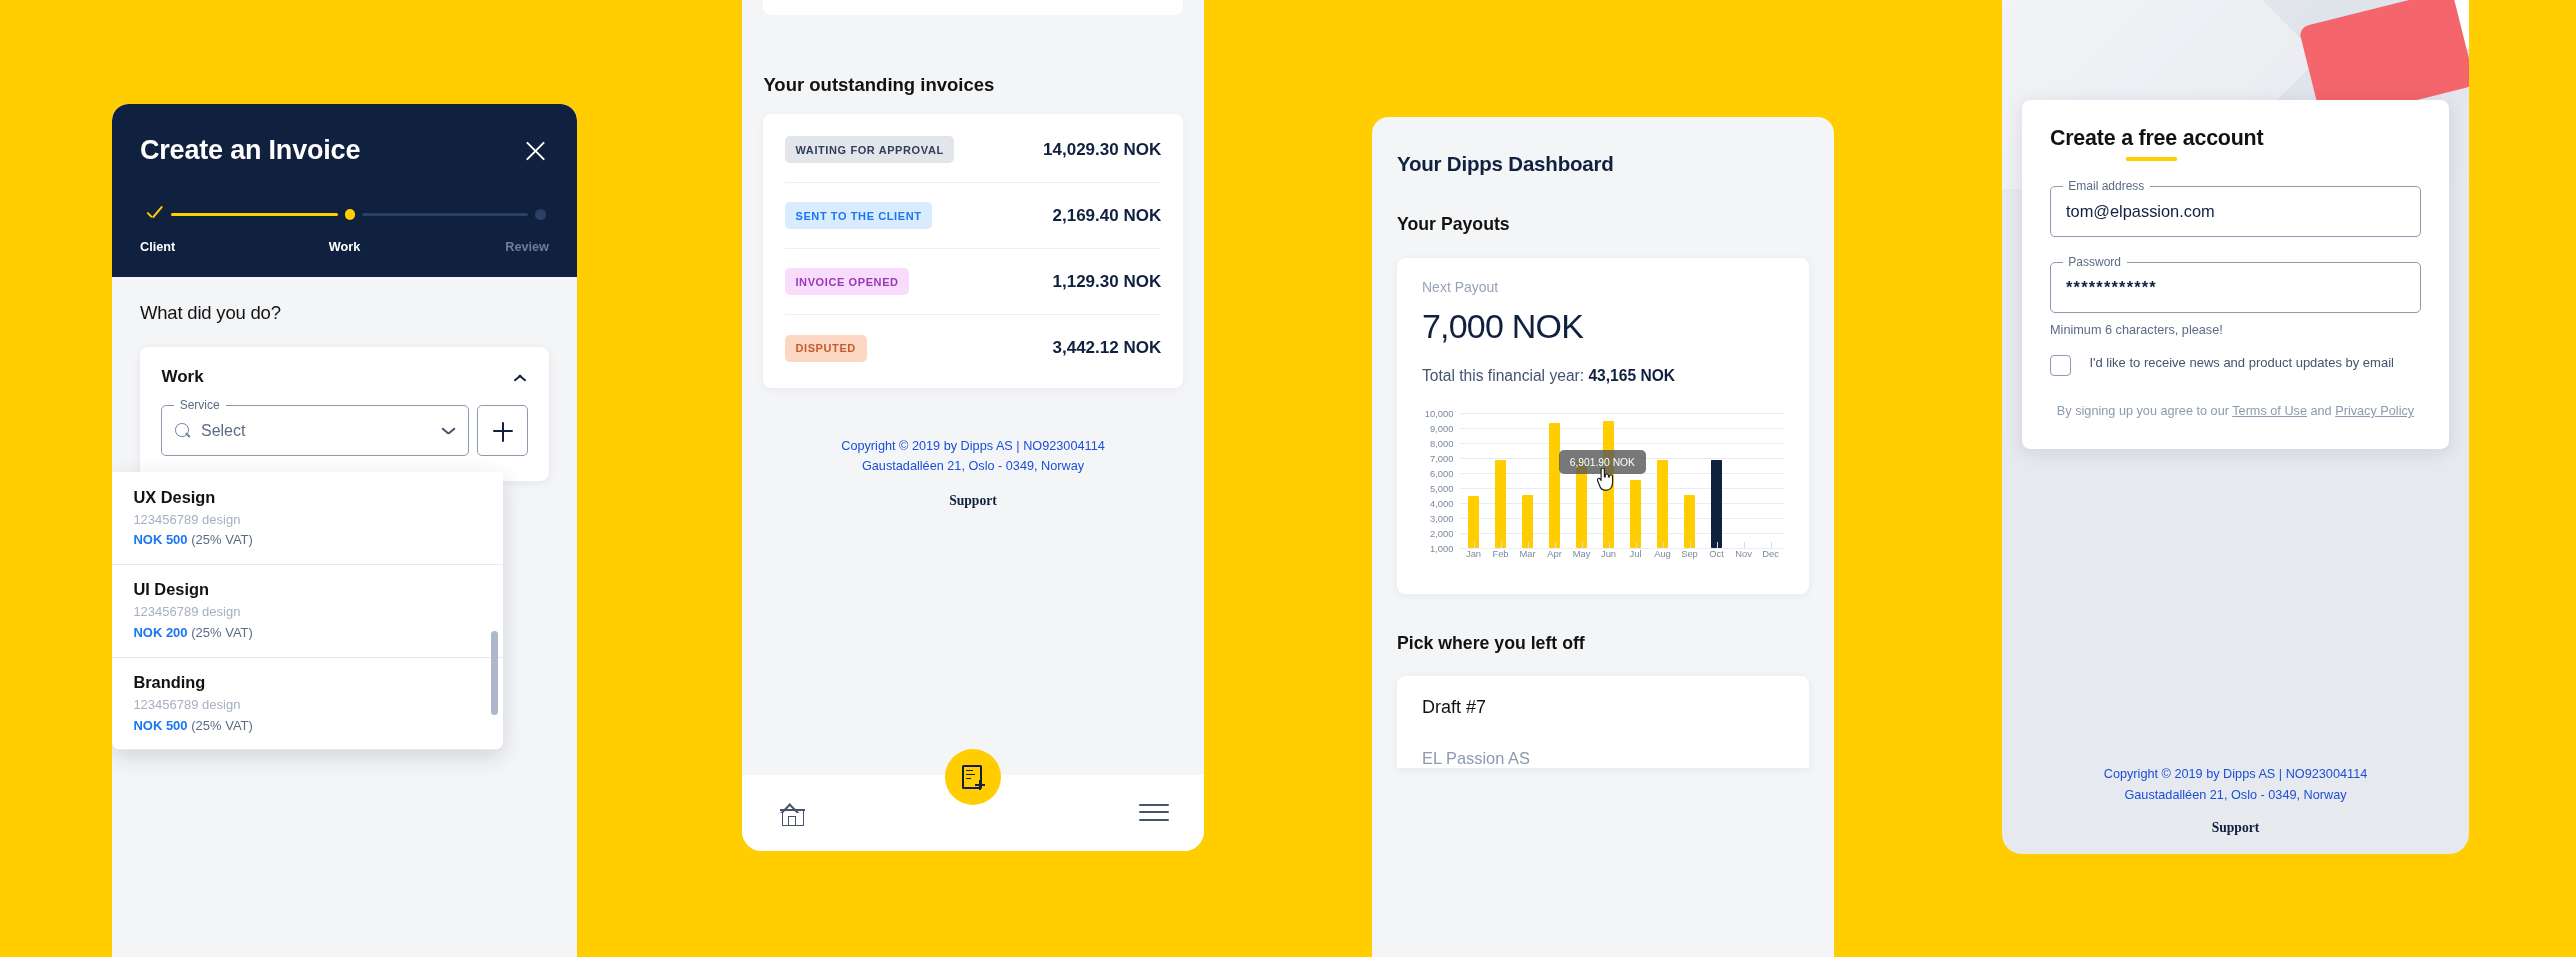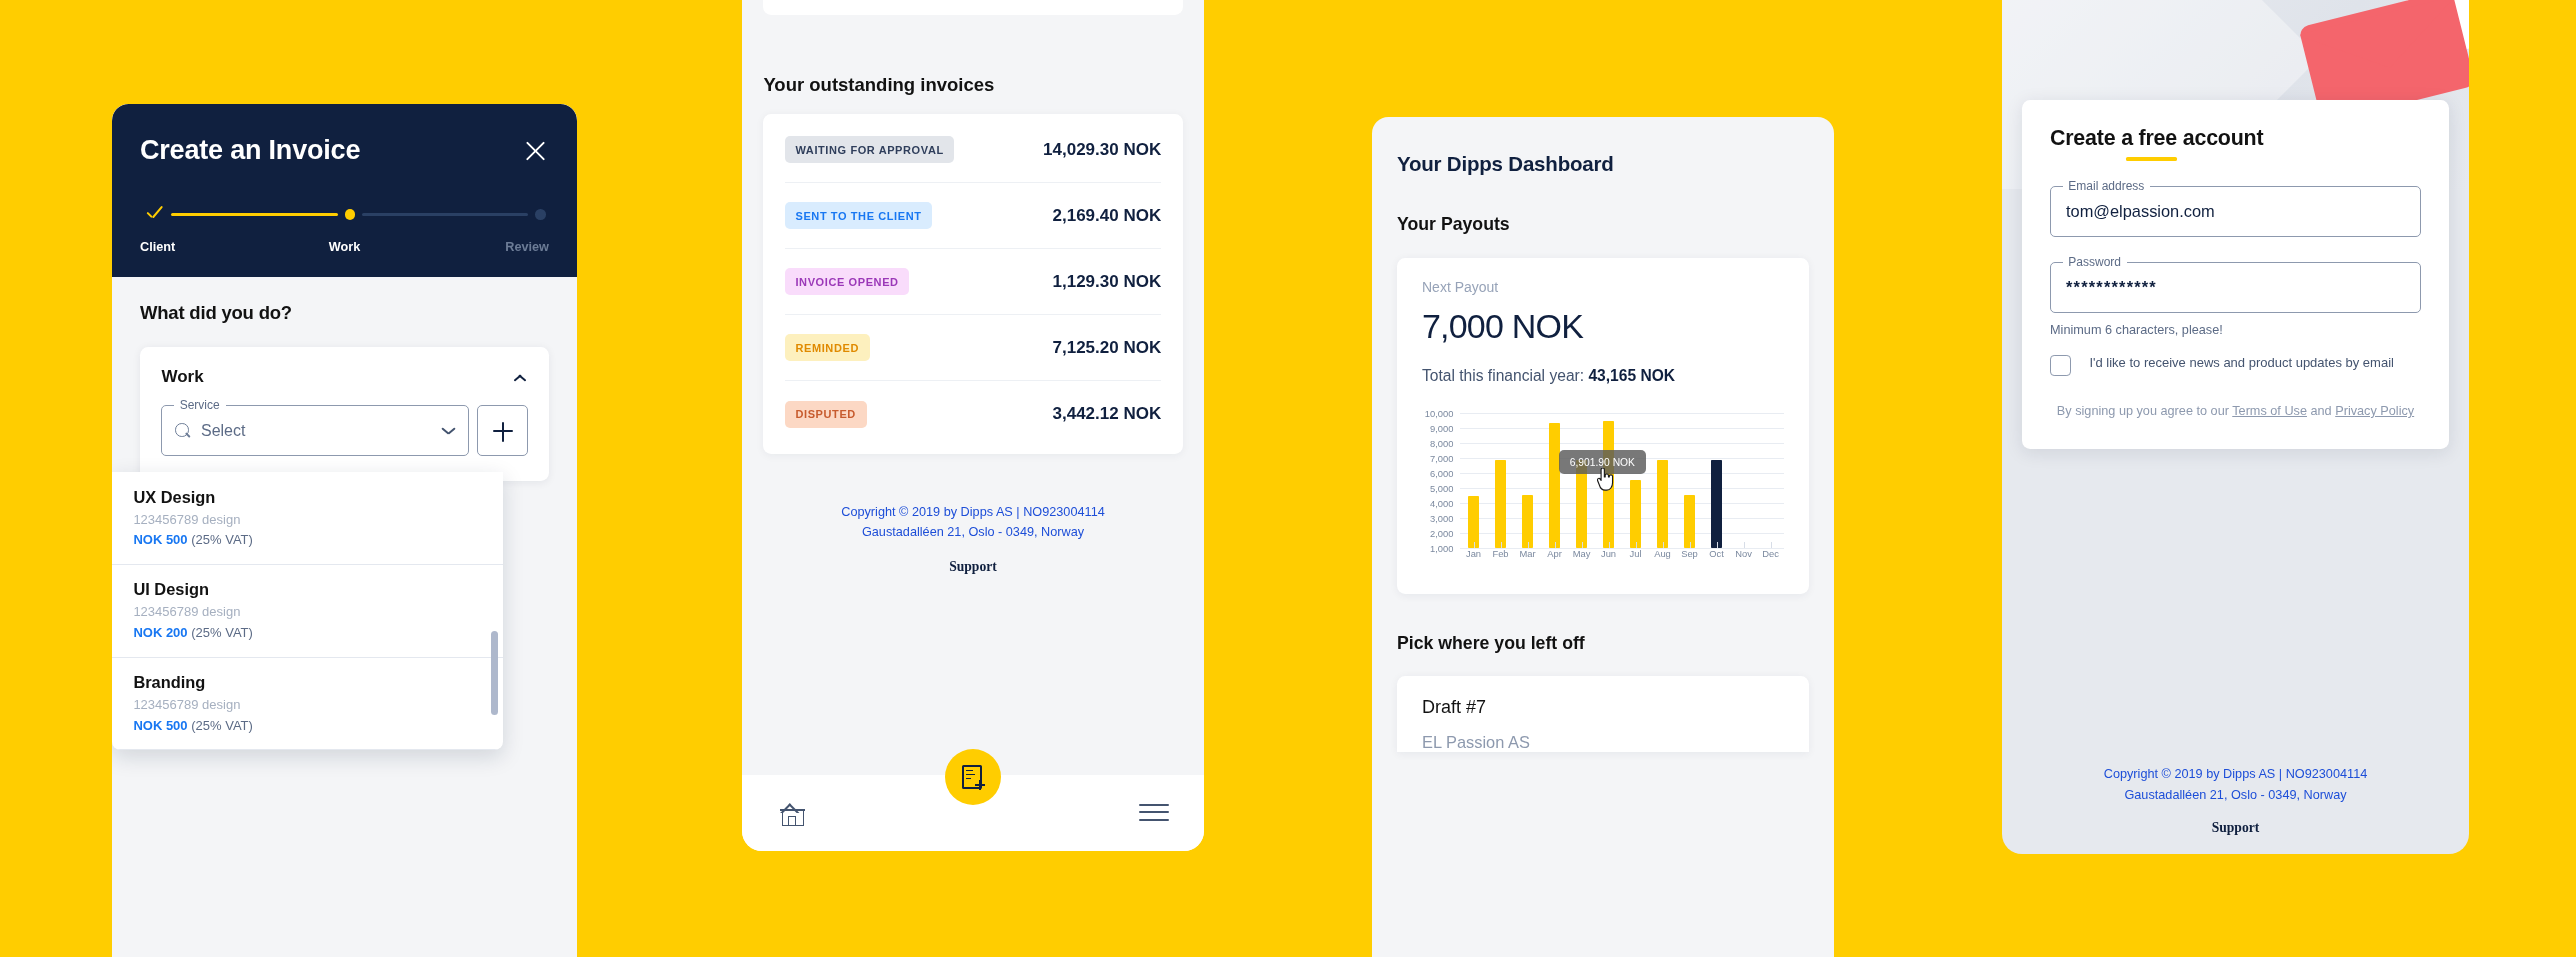--- a/index.html
+++ b/index.html
@@ -40,21 +40,21 @@
   .step-dot { width: 10.7px; height: 10.7px; border-radius: 50%; flex: none; }
   .step-dot.active { background: #FFCD00; }
   .step-dot.idle   { background: #2A4064; }
   .step-labels { display: flex; margin-top: 15px; }
   .step-labels > span { font-size: 12.7px; font-weight: bold; }
   .sl-1 { flex: 0 0 76px; text-align: left;  color: #fff; }
   .sl-2 { flex: 1 1 auto; text-align: center; color: #fff; }
   .sl-3 { flex: 0 0 76px; text-align: right; color: #6C7C96; }
 
   .inv-body { padding: 25px 28px 0 28px; }
-  .inv-q { font-size: 18.5px; font-weight: bold; color: #121212; letter-spacing: -0.2px; }
+  .inv-q { font-size: 18.5px; font-weight: normal; color: #121212; letter-spacing: -0.2px; }
 
   .work-card { margin-top: 23px; background: #fff; border-radius: 8.2px;
                box-shadow: 0 1.6px 8.2px rgba(16,32,63,.07); padding: 20px 21.4px 25px 21.4px;
                position: relative; }
   .work-card-head { display: flex; align-items: center; justify-content: space-between; }
   .work-card-title { font-size: 17px; font-weight: bold; color: #121212; }
   .chev-up { width: 15px; height: 15px; position: relative; cursor: pointer; }
   .chev-up::before, .chev-up::after {
     content:""; position:absolute; top:7.4px; width:9px; height:1.6px; background:#10203F; border-radius:1.6px;}
   .chev-up::before { left:0;  transform: rotate(-40deg); }
@@ -178,21 +178,21 @@
       background:#D7DDE7; }
   .tooltip { position:absolute; background: rgba(90,90,90,.82); color:#fff; font-size: 10.3px;
              padding: 6.6px 10.7px; border-radius: 5px; white-space: nowrap; }
   .cursor-hand { position: absolute; width: 18px; height: 21.4px; }
   .cursor-hand svg { display:block; }
 
   .p3-h3 { margin-top: 39px; font-size: 17.7px; font-weight: bold; color:#121212; }
   .draft-card { margin-top: 21.4px; background:#fff; border-radius: 8.2px 8.2px 0 0;
                 box-shadow: 0 1.6px 8.2px rgba(16,32,63,.06); padding: 21.4px 25px 0 25px; }
   .draft-title { font-size: 18px; color: #121212; }
-  .draft-sub { margin-top: 15px; font-size: 16.4px; color: #8D99AE; }
+  .draft-sub { margin-top: 31px; font-size: 16.4px; color: #8D99AE; }
 
   
   #panel-signup { left: 2002px; top: 0px; width: 467px; height: 854px;
                   border-radius: 0 0 20px 20px; background: #E6E9EE; }
   .hero { position: absolute; left:0; top:0; width:100%; height: 189px;
           background: linear-gradient(135deg,#E9ECF1 0%,#DFE3EA 55%,#E6E9EE 100%); overflow:hidden; }
   .hero-sheen { position:absolute; left:-99px; top:-115px; width: 345px; height: 345px;
                 background: rgba(255,255,255,.38); transform: rotate(45deg); }
   .env-red { position:absolute; left: 306px; top: 6.6px; width: 158px; height: 99px;
              background:#F4656C; border-radius: 10px; transform: rotate(-14deg); overflow:hidden; }
@@ -327,24 +327,20 @@
     </div>
     <div class="inv-row">
       <span class="pill" style="background:#D9ECFE;color:#1877F2">SENT TO THE CLIENT</span>
       <span class="inv-amt">2,169.40 NOK</span>
     </div>
     <div class="inv-row">
       <span class="pill" style="background:#F9DCFB;color:#9B38B8">INVOICE OPENED</span>
       <span class="inv-amt">1,129.30 NOK</span>
     </div>
     <div class="inv-row">
-      <span class="pill" style="background:#FDF0BE;color:#E08A00">REMINDED</span>
-      <span class="inv-amt">7,125.20 NOK</span>
-    </div>
-    <div class="inv-row">
       <span class="pill" style="background:#FCD8C4;color:#C75B2E">DISPUTED</span>
       <span class="inv-amt">3,442.12 NOK</span>
     </div>
   </div>
 
   <div class="p2-footer">
     <div class="foot-line">Copyright © 2019 by Dipps AS  |  NO923004114</div>
     <div class="foot-line">Gaustadalléen 21, Oslo - 0349, Norway</div>
     <div class="foot-support">Support</div>
   </div>

